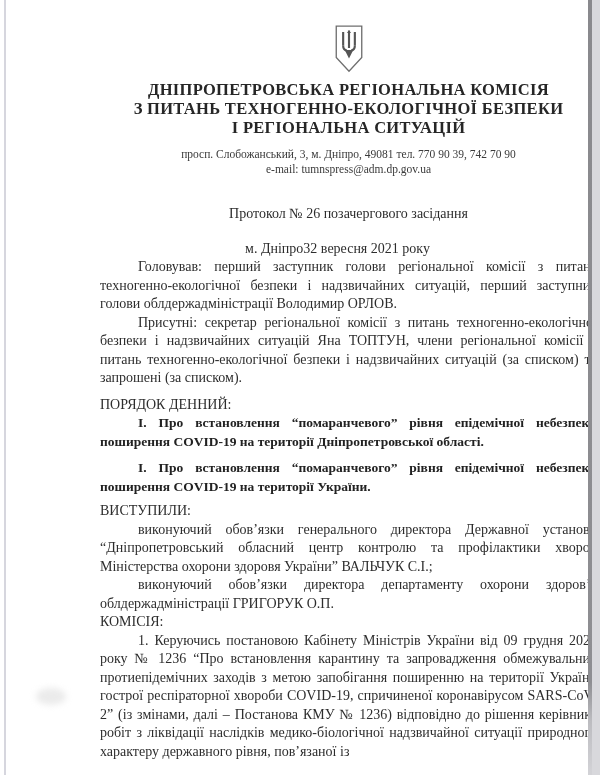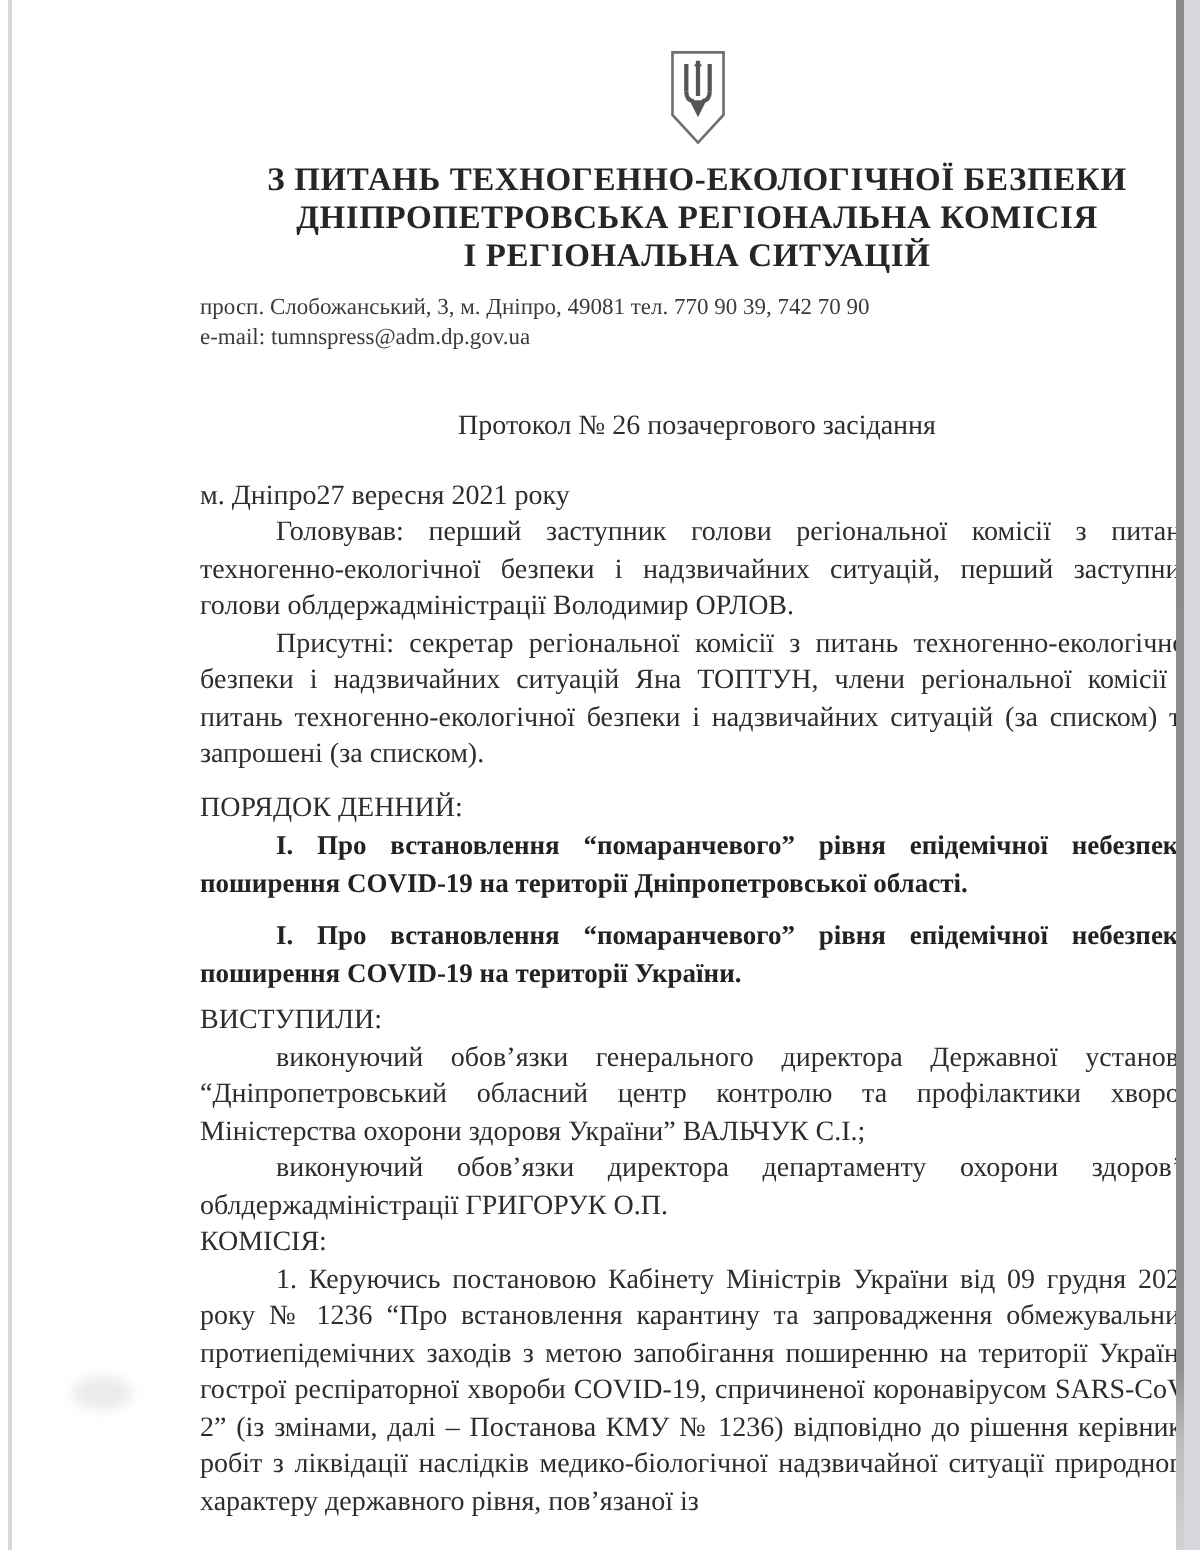--- a/index.html
+++ b/index.html
@@ -34,27 +34,27 @@
     font-size:14px;line-height:18.5px;text-align:justify;
   }
   .emblem{
     display:block;margin:24px auto 0;width:34px;height:50px;
   }
   .org-name{
     margin:6px 0 0;font-size:16.5px;line-height:19px;font-weight:bold;
     text-align:center;letter-spacing:.3px;color:#262626;
   }
   .org-contact{
-    margin:10px 0 0;font-size:11.5px;line-height:15px;color:#3a3a3a;
+    margin:10px 0 0;font-size:11.5px;line-height:15px;text-align:center;color:#3a3a3a;
   }
   .doc-title{
     margin:28px 0 0;font-size:14px;text-align:center;
   }
   .place-date{
-    margin:16px 0 0;display:flex;justify-content:flex-start;
+    margin:16px 0 0;display:flex;justify-content:center;
     padding-right:22px;box-sizing:border-box;text-align:left;
   }
   p.para{
     margin:0;text-indent:38px;
   }
   .mt-chaired{margin-top:8px;}
   .mt-present{margin-top:6px;}
   .heading{
     margin:0;font-weight:normal;text-indent:0;
   }
@@ -79,35 +79,35 @@
 
     <svg class="emblem" viewBox="0 0 64 92" xmlns="http://www.w3.org/2000/svg" fill="none">
       <path d="M8 3 H56 V62 L32 88 L8 62 Z" stroke="#6f6f6f" stroke-width="2.5"></path>
       <path d="M21 14 V40 M32 11 V44 M43 14 V40" stroke="#555" stroke-width="4"></path>
       <path d="M21 40 Q21 48 28 49 M43 40 Q43 48 36 49" stroke="#555" stroke-width="4"></path>
       <path d="M24 48 L32 64 L40 48 Z" fill="#555"></path>
       <path d="M32 11 L28 16 H36 Z" fill="#555"></path>
     </svg>
 
     <div class="org-name">
+      <div>ДНІПРОПЕТРОВСЬКА РЕГІОНАЛЬНА КОМІСІЯ</div>
       <div>З ПИТАНЬ ТЕХНОГЕННО-ЕКОЛОГІЧНОЇ БЕЗПЕКИ</div>
-      <div>ДНІПРОПЕТРОВСЬКА РЕГІОНАЛЬНА КОМІСІЯ</div>
       <div>І РЕГІОНАЛЬНА СИТУАЦІЙ</div>
     </div>
 
     <div class="org-contact">
       <div>просп. Слобожанський, 3, м. Дніпро, 49081 тел. 770 90 39, 742 70 90</div>
       <div>e-mail: tumnspress@adm.dp.gov.ua</div>
     </div>
 
     <div class="doc-title">Протокол № 26 позачергового засідання</div>
 
     <div class="place-date">
       <span>м. Дніпро</span>
-      <span>27 вересня 2021 року</span>
+      <span>32 вересня 2021 року</span>
     </div>
 
     <p class="para mt-chaired">Головував: перший заступник голови регіональної комісії з питань техногенно-екологічної безпеки і надзвичайних ситуацій, перший заступник голови облдержадміністрації Володимир ОРЛОВ.</p>
 
     <p class="para mt-present">Присутні: секретар регіональної комісії з питань техногенно-екологічної безпеки і надзвичайних ситуацій Яна ТОПТУН, члени регіональної комісії з питань техногенно-екологічної безпеки і надзвичайних ситуацій (за списком) та запрошені (за списком).</p>
 
     <p class="heading mt-agenda">ПОРЯДОК ДЕННИЙ:</p>
 
     <p class="agenda-item">І. Про встановлення “помаранчевого” рівня епідемічної небезпеки поширення COVID-19 на території Дніпропетровської області.</p>
 

